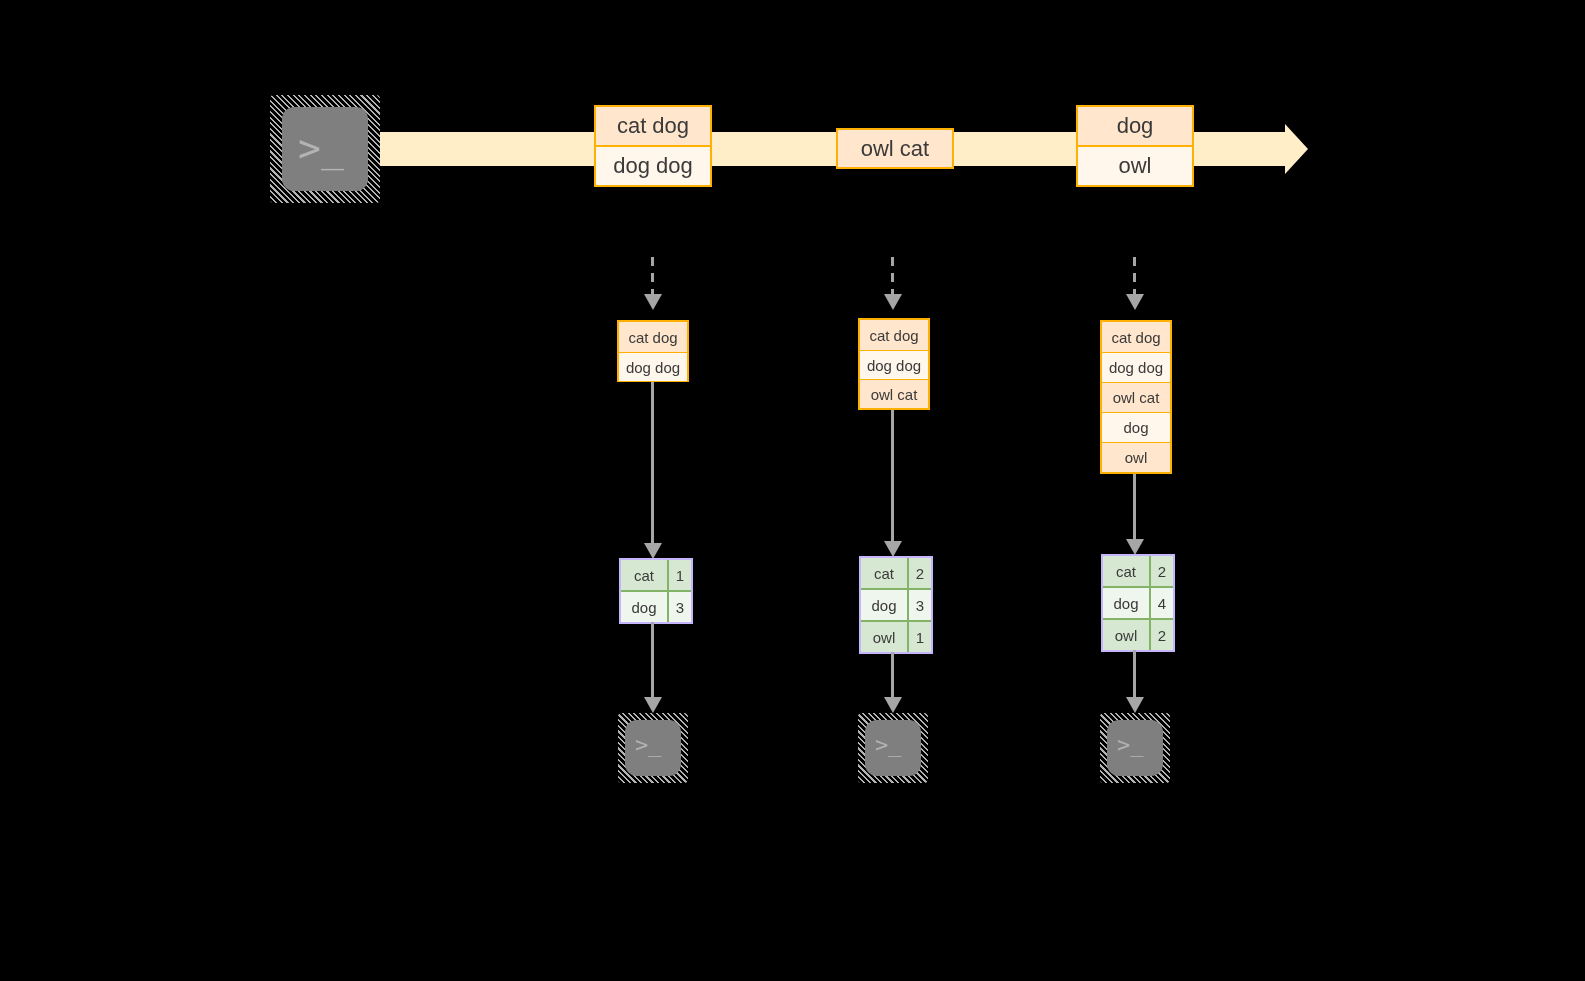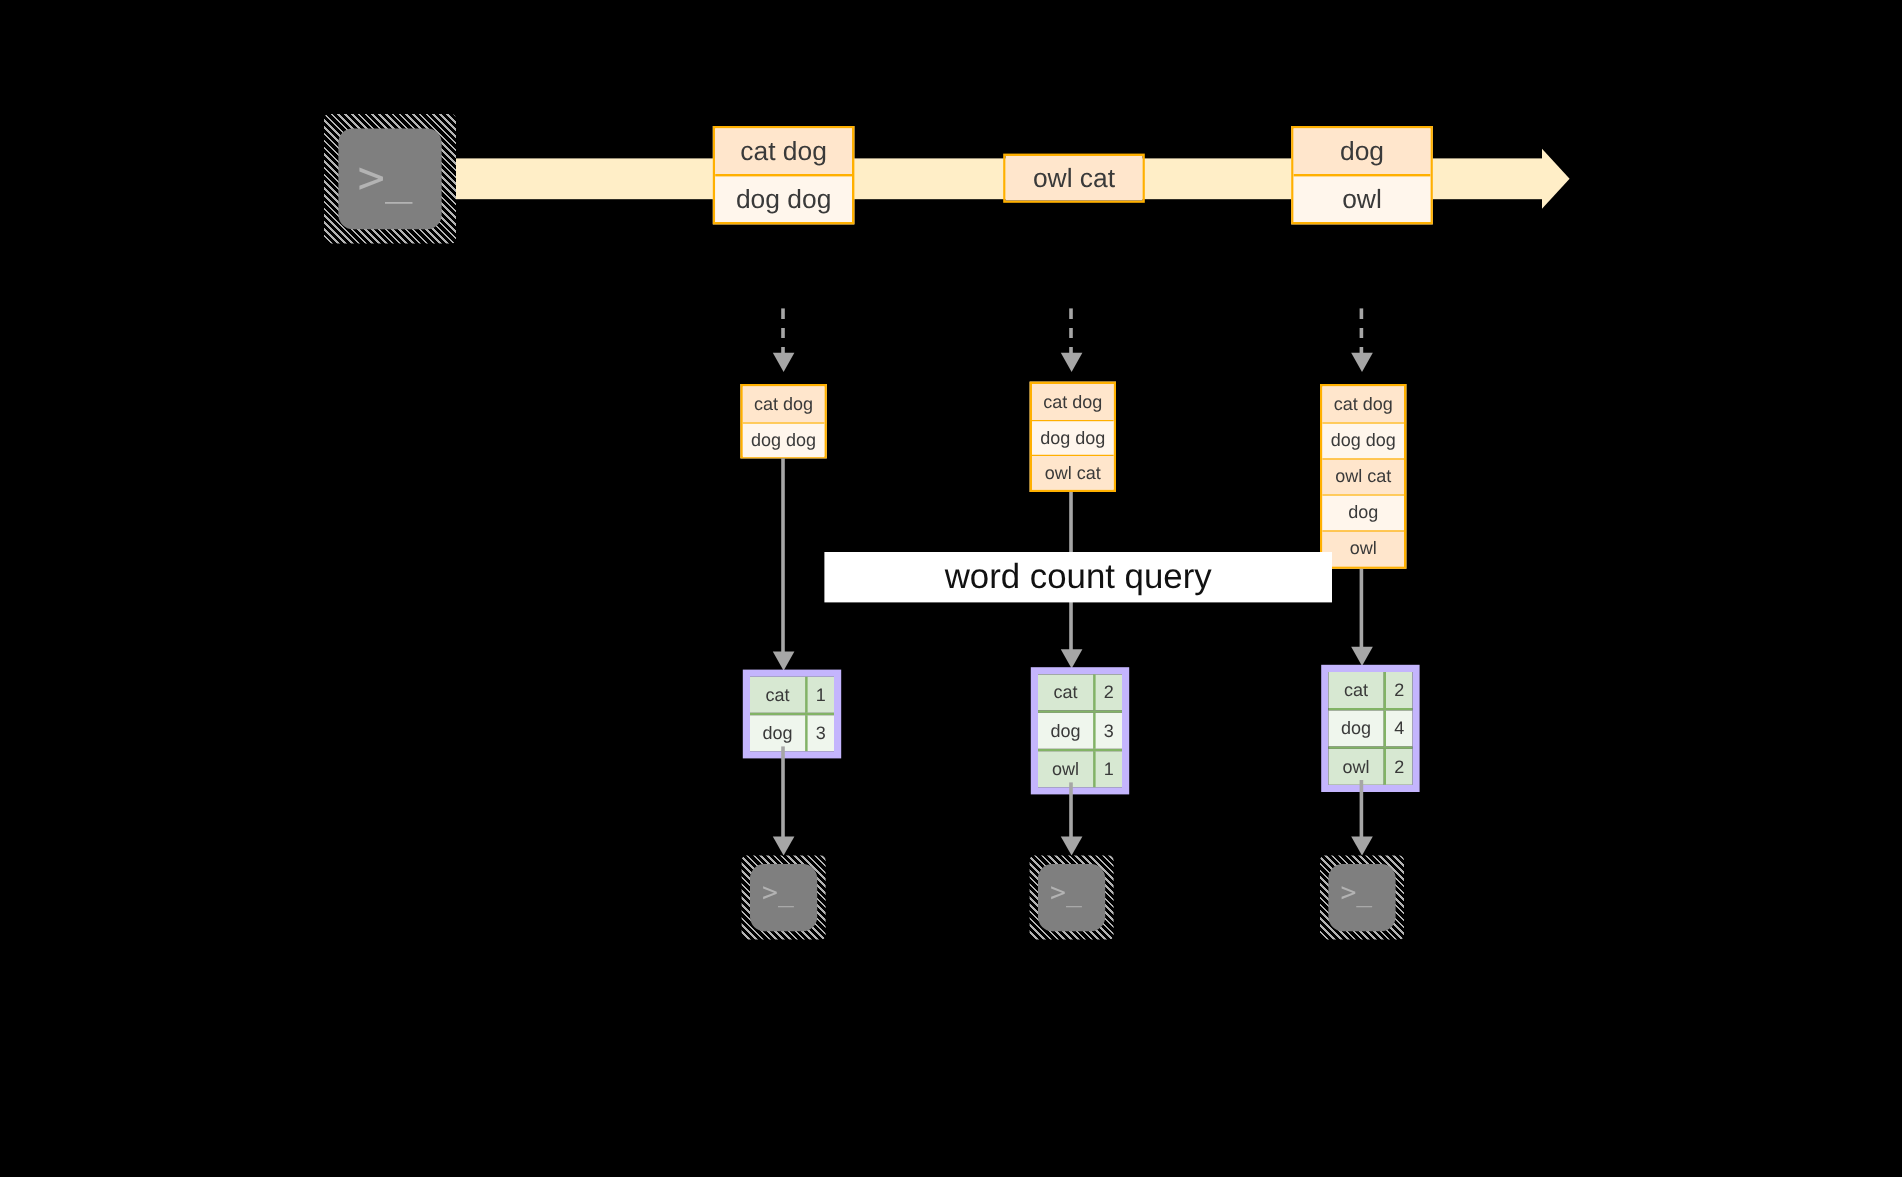--- a/index.html
+++ b/index.html
@@ -103,21 +103,21 @@
     white-space: nowrap;
   }
   .rec-stack .srow.shade { background: #ffe6cc; }
   .rec-stack .srow.plain { background: #fff6ec; }
   .rec-stack .srow + .srow { border-top: 1px solid #ffb000; }
 
   
   .res-table {
     position: absolute;
     box-sizing: border-box;
-    border: 6px solid #c4b5fd;
+    border: 2px solid #c4b5fd;
     border-collapse: collapse;
   }
   .res-table .trow { display: flex; }
   .res-table .trow + .trow { border-top: 2px solid #82b366; }
   .res-table .tc {
     box-sizing: border-box;
     display: flex;
     align-items: center;
     justify-content: center;
     font-size: 15px;
@@ -289,15 +289,14 @@
 
   <div class="gline" style="left:1133px; top:650px; width:3px; height:50px;"></div>
   <div class="ghead" style="left:1126px; top:697px;"></div>
 
   <div class="terminal" style="left:1100px; top:713px; width:70px; height:70px;">
     <div class="hatch"></div>
     <div class="body" style="left:7px; top:7px; right:7px; bottom:7px;"></div>
     <div class="prompt" style="left:17px; top:21px; font-size:22px;">&gt;_</div>
   </div>
 
-  <div class="query-label" style="left:687px; top:460px; width:423px; height:42px; font-size:29px;">word count query</div>
 
 </div>
 
 </body></html>

